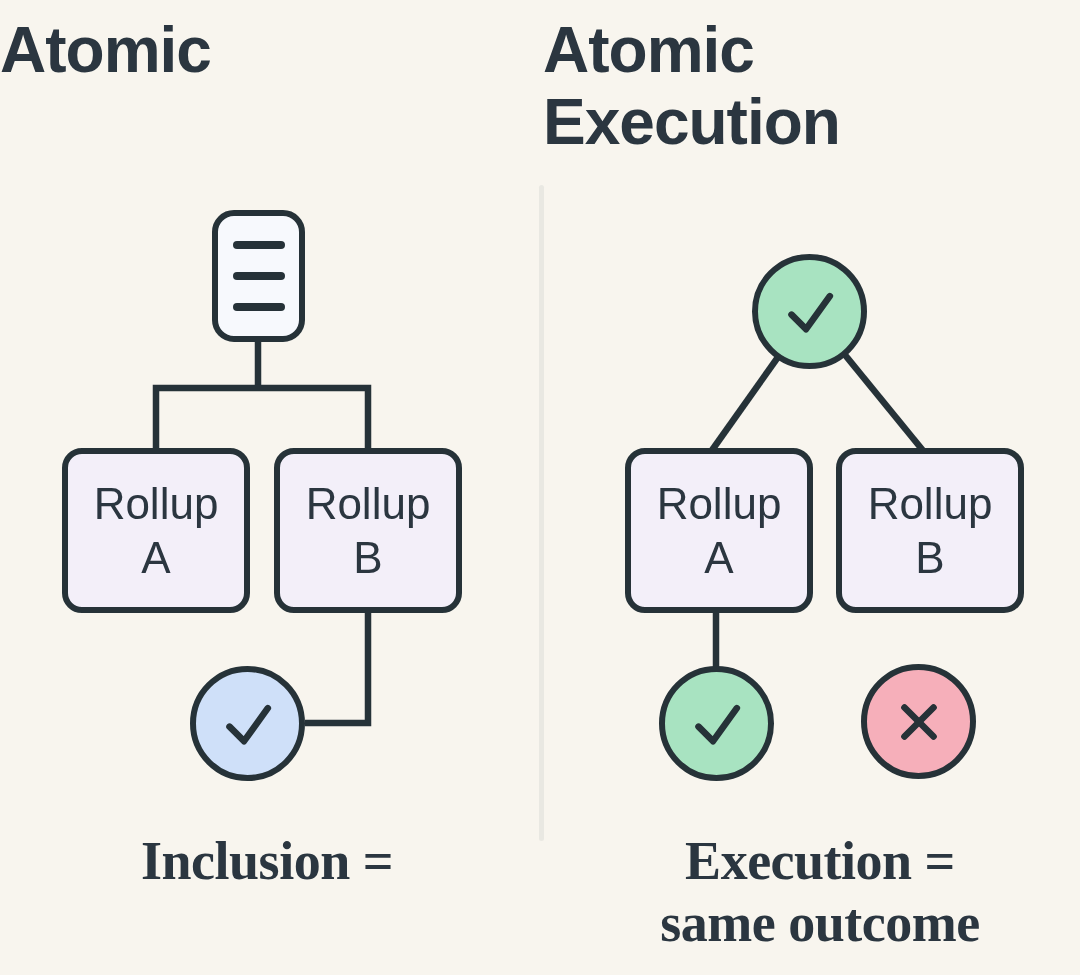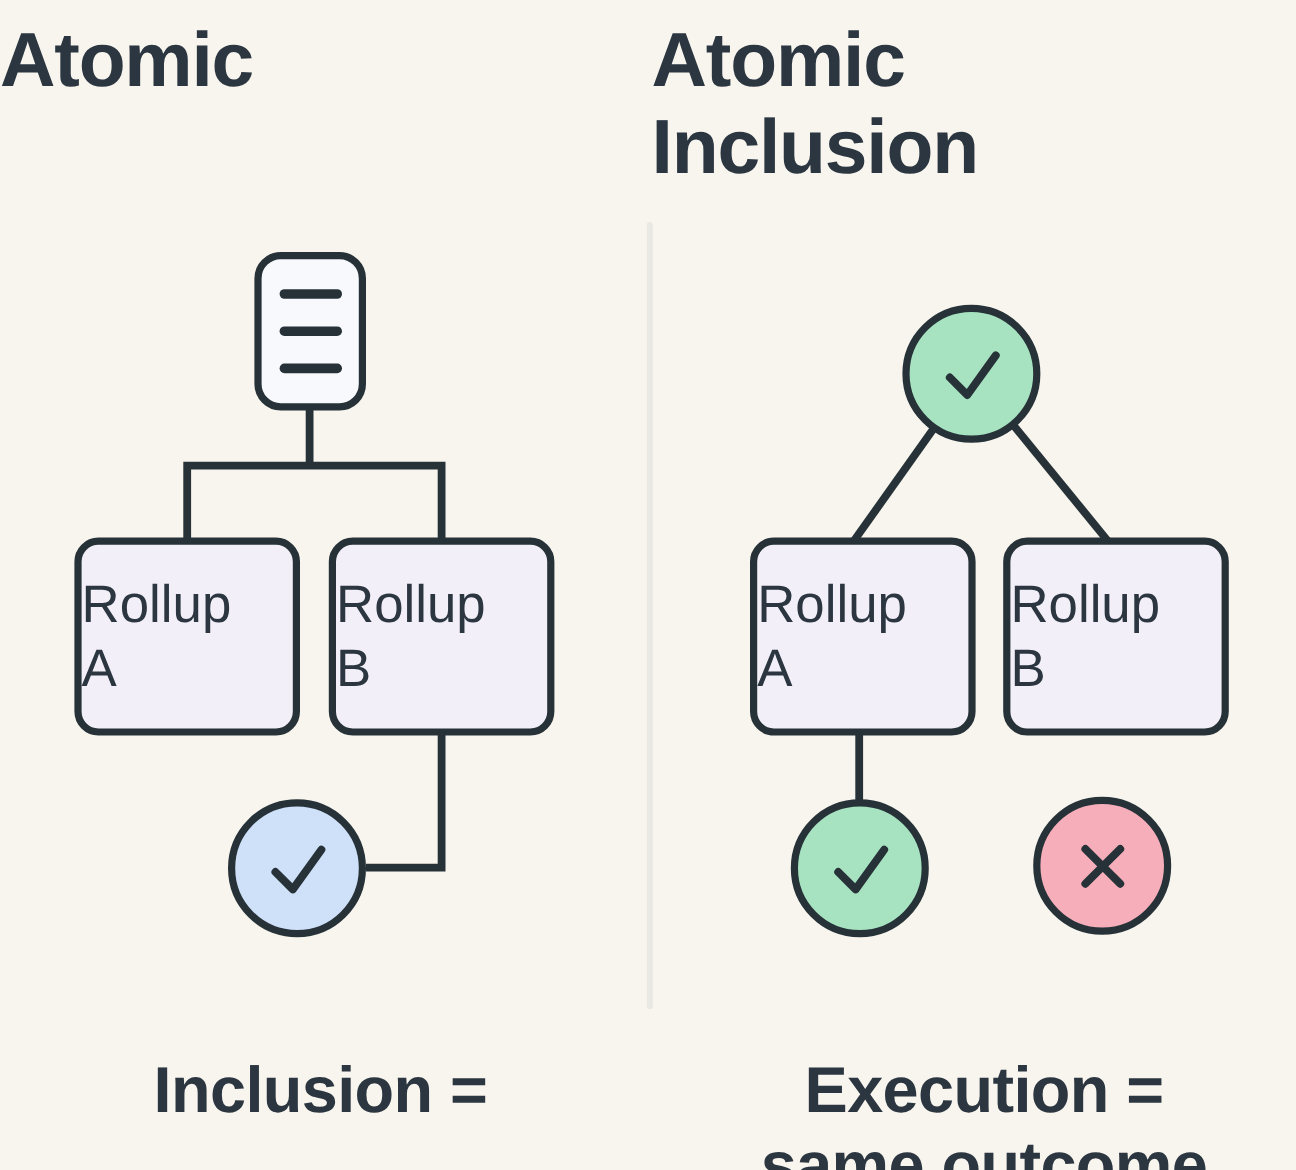--- a/index.html
+++ b/index.html
@@ -47,41 +47,42 @@
     font-size:64px;
     line-height:72px;
     font-weight:bold;
     letter-spacing:-1px;
     z-index:2;
   }
   .title-left{left:0;width:504px;}
   .title-right{left:543px;width:520px;}
   .caption{
     position:absolute;
-    top:878px;
+    top:830px;
     font-size:54px;
     line-height:62px;
     font-weight:bold;
     text-align:center;
     letter-spacing:-0.5px;
     z-index:2;
+    font-family:Liberation Serif, serif;
   }
   .caption-left{left:0;width:534px;}
   .caption-right{left:553px;width:534px;}
   .rollup-box{
     position:absolute;
     box-sizing:border-box;
     width:188px;
     height:165px;
     background:var(--box-fill);
     border:6px solid var(--stroke);
     border-radius:20px;
     display:flex;
     flex-direction:column;
-    align-items:flex-start;
+    align-items:center;
     justify-content:center;
     font-size:44px;
     line-height:54px;
     text-align:center;
     z-index:2;
   }
   .box-left-a{left:62px;top:448px;}
   .box-left-b{left:274px;top:448px;}
   .box-right-a{left:625px;top:448px;}
   .box-right-b{left:836px;top:448px;}
@@ -169,21 +170,21 @@
       <polyline points="22,54 44,76 80,26" fill="none" stroke="#263238" stroke-width="10" stroke-linecap="round" stroke-linejoin="round"></polyline>
     </svg>
   </div>
 
   <div class="caption caption-left">
     <div>Inclusion =</div>
   </div>
 
   <div class="title title-right">
     <div>Atomic</div>
-    <div>Inclusion</div>
+    <div>Execution</div>
   </div>
 
   <div class="status-circle circle-green-top">
     <svg class="glyph" width="66" height="66" viewBox="0 0 100 100">
       <polyline points="22,54 44,76 80,26" fill="none" stroke="#263238" stroke-width="10" stroke-linecap="round" stroke-linejoin="round"></polyline>
     </svg>
   </div>
 
   <div class="rollup-box box-right-a">
     <span>Rollup</span>

